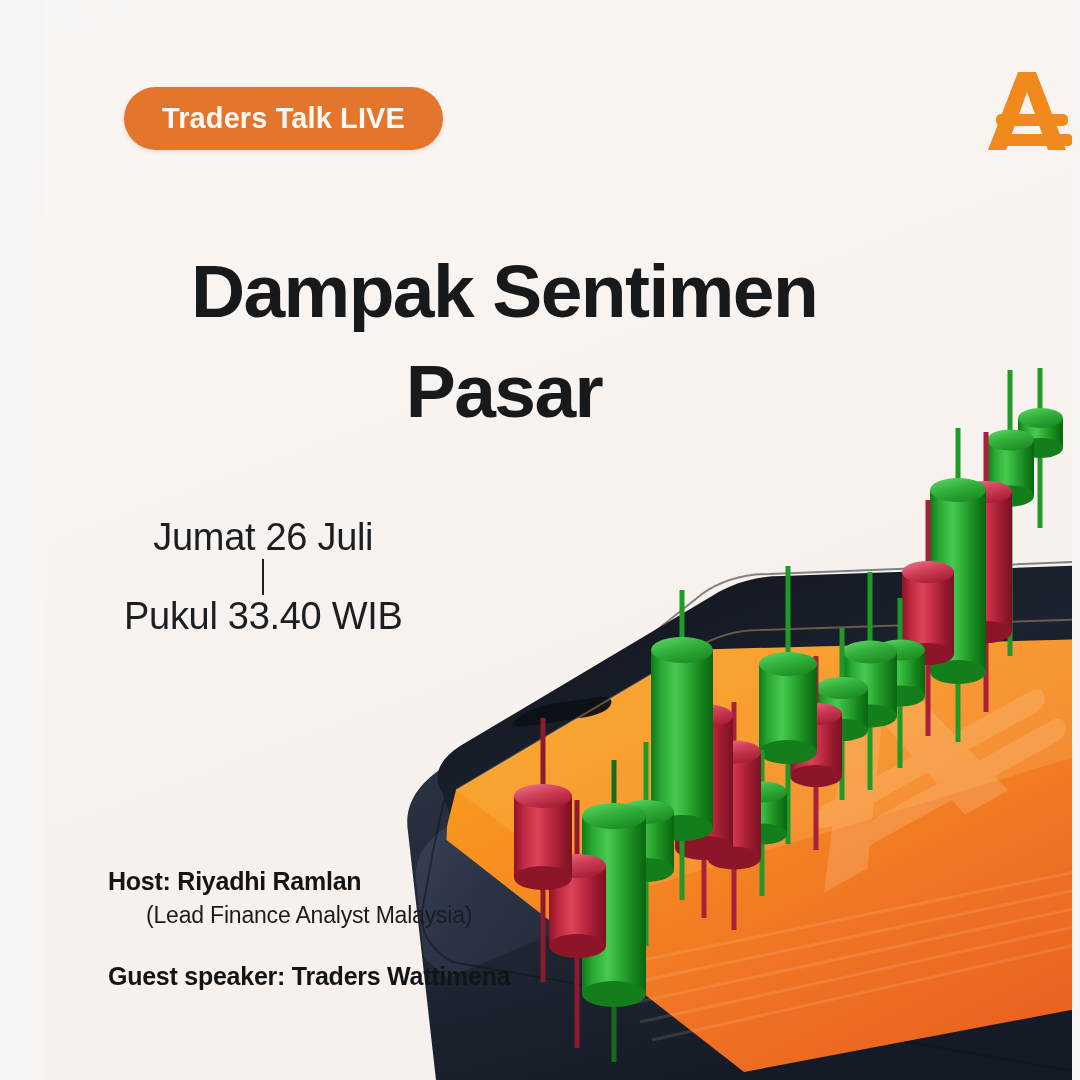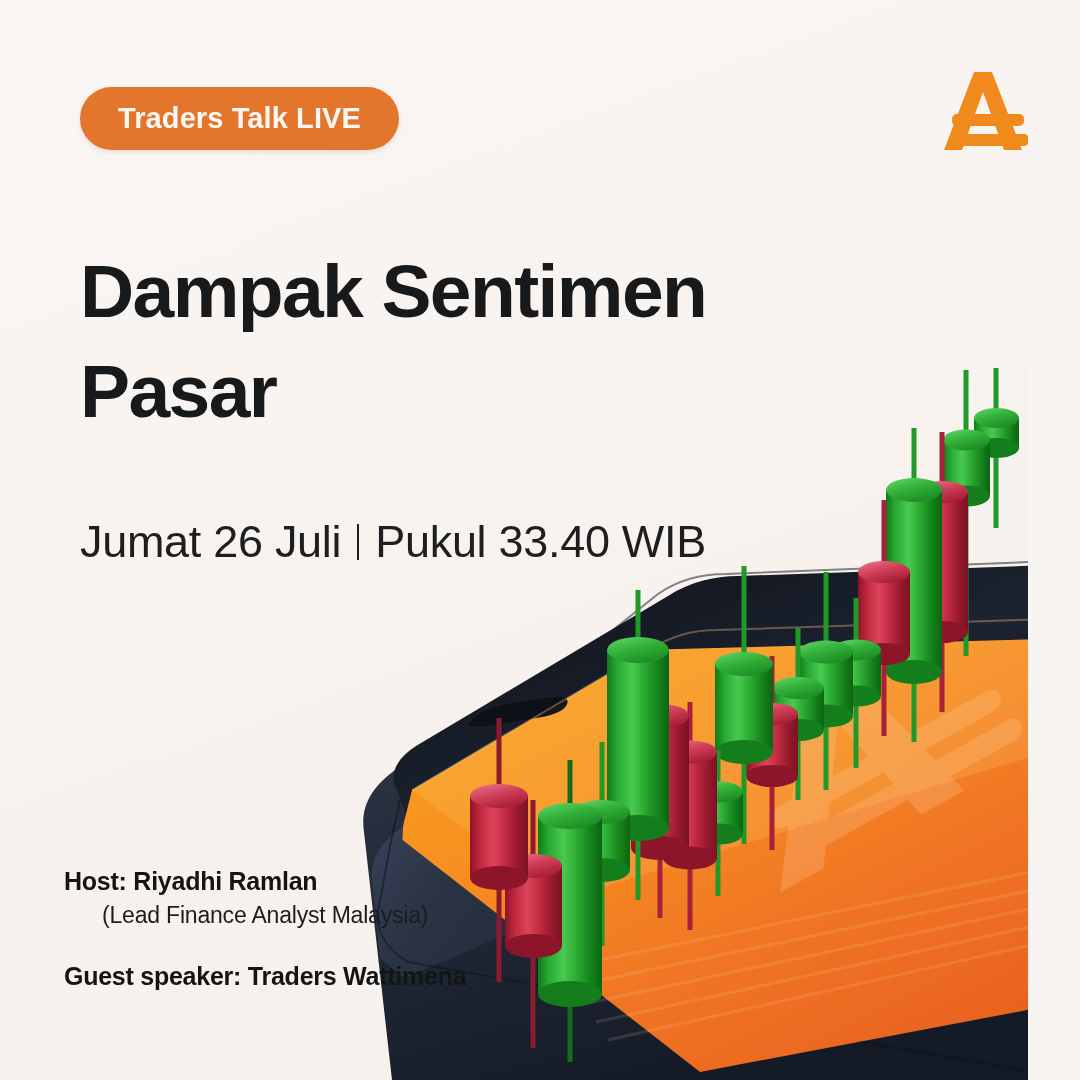--- a/index.html
+++ b/index.html
@@ -6,20 +6,21 @@
   body{
     width:1080px;height:1080px;overflow:hidden;
     background:#F8F4F1;
     font-family:"Liberation Sans", sans-serif;
     -webkit-font-smoothing:antialiased;
   }
   #poster{
     position:relative;width:1028px;height:1080px;
     background:linear-gradient(160deg,#FAF6F3 0%,#F7F2EE 55%,#F5F0EC 100%);
     overflow:hidden;
+    margin-left:44px;
   }
 
   
   .brand-logo{
     position:absolute;left:930px;top:58px;width:110px;height:110px;
   }
 
   
   .badge{
     position:absolute;left:80px;top:87px;
@@ -32,29 +33,30 @@
     color:#FDF8F3;font-size:29px;font-weight:bold;
     letter-spacing:.1px;white-space:nowrap;line-height:1;
   }
 
   
   .headline{
     position:absolute;left:80px;top:192px;width:760px;
     color:#18191A;
     font-size:75px;font-weight:bold;line-height:1.33;
     letter-spacing:-1.6px;
+    text-align:center;
   }
   .headline .ln{display:block;white-space:nowrap;}
 
   
   .dateline{
     position:absolute;left:80px;top:516px;
-    color:#1D1E20;font-size:45px;font-weight:400;
+    color:#1D1E20;font-size:38px;font-weight:400;
     letter-spacing:-.3px;white-space:nowrap;
-    display:flex;align-items:center;
+    display:flex;align-items:center;flex-direction:column;
   }
   .date-sep{
     display:inline-block;width:2px;height:36px;
     background:#1D1E20;margin:0 16px;
   }
 
   
   .speakers{position:absolute;left:64px;top:866px;z-index:30;}
   .spk-block{margin-bottom:30px;}
   .spk-block:last-child{margin-bottom:0;}

